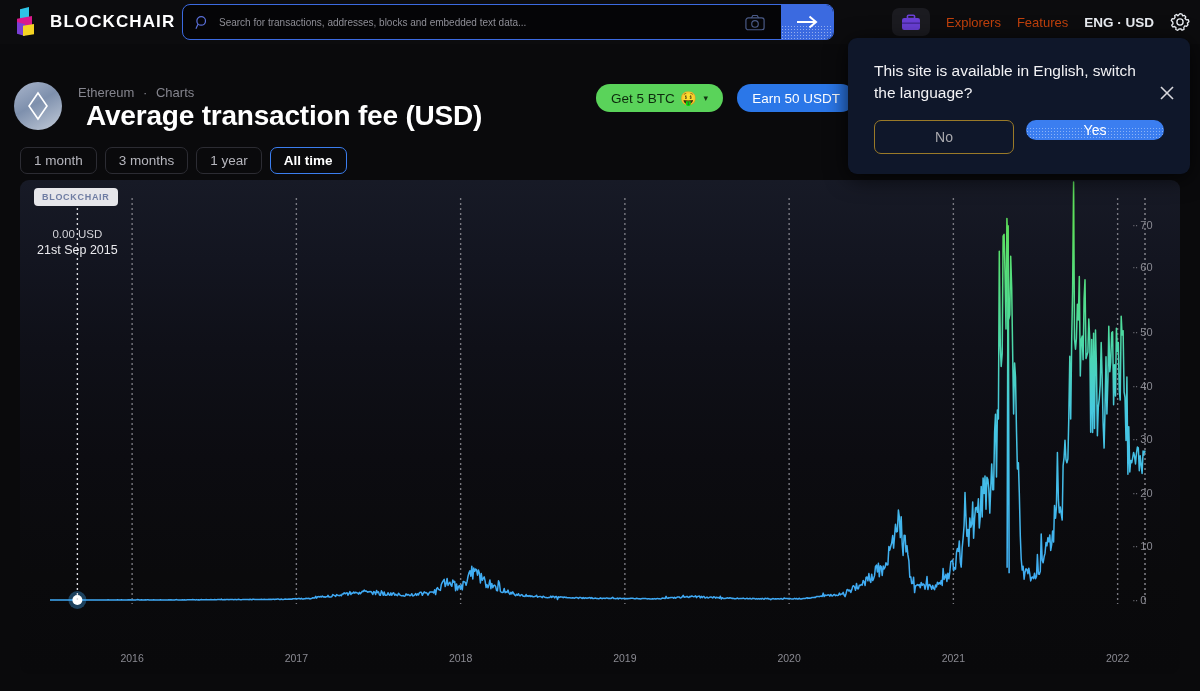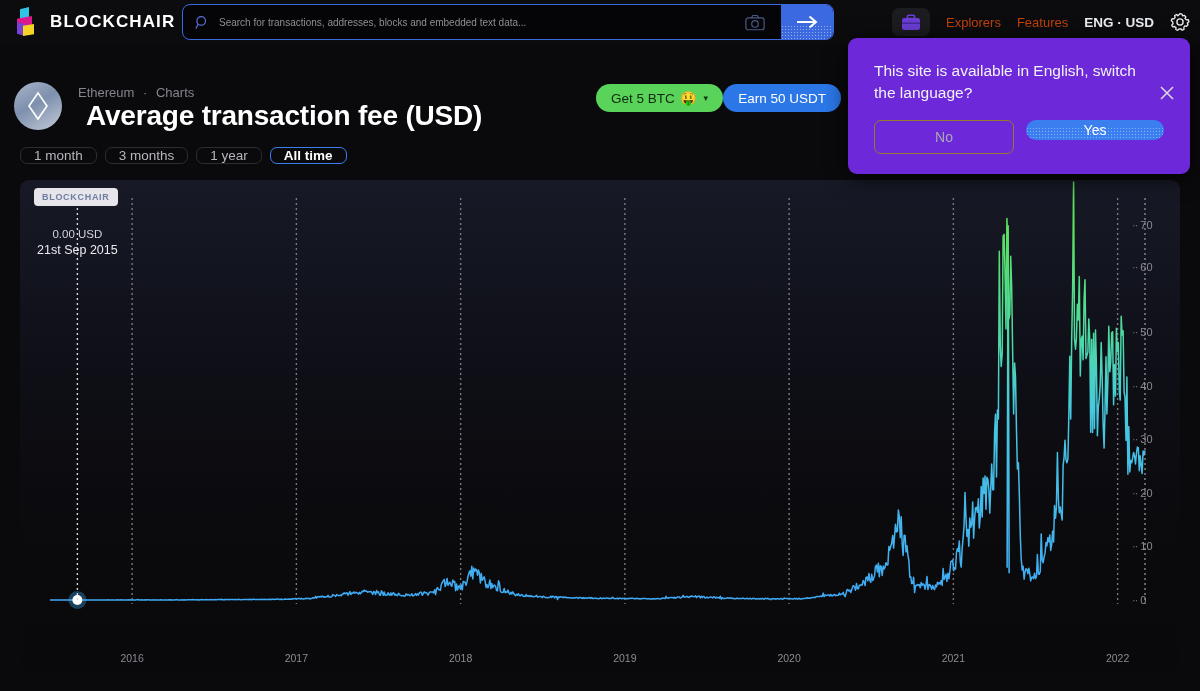--- a/index.html
+++ b/index.html
@@ -66,21 +66,21 @@
     width:38px; height:28px; border-radius:7px; background:#1b1b20;
     display:flex; align-items:center; justify-content:center; cursor:pointer;
   }
   .nav-link { color:#c2410c; font-size:13px; cursor:pointer; white-space:nowrap; }
   .lang-sel { color:#eceff4; font-size:13.5px; font-weight:bold; cursor:pointer; white-space:nowrap; }
   .gear { width:20px; height:20px; cursor:pointer; }
 
   
   .langpop {
     position:absolute; left:848px; top:38px; width:342px; height:136px;
-    background:#6d28d9; border-radius:9px; z-index:40;
+    background:#0f172a; border-radius:9px; z-index:40;
     box-shadow:0 4px 22px rgba(0,0,0,.75);
     padding:22px 26px 0 26px;
   }
   .langpop-text {
     color:#f2f2f5; font-size:15.5px; line-height:1.42; width:278px;
   }
   .langpop-close {
     position:absolute; right:16px; top:48px; width:14px; height:14px; cursor:pointer;
   }
   .langpop-btns { display:flex; gap:12px; margin-top:16px; }
@@ -107,37 +107,37 @@
     background:linear-gradient(150deg,#aab6cc 0%,#7e90ad 45%,#c3ccd9 100%);
     display:flex; align-items:center; justify-content:center;
   }
   .crumbs { position:absolute; left:78px; top:7px; color:#85858e; font-size:13px; }
   .crumb { cursor:pointer; }
   .crumb-sep { margin:0 5px; }
   .page-title {
     position:absolute; left:86px; top:22px;
     color:#fff; font-size:28px; font-weight:bold; letter-spacing:-0.2px;
   }
-  .cta-row { position:absolute; left:596px; top:84px; display:flex; }
+  .cta-row { position:absolute; left:596px; top:84px; display:flex; gap:14px; }
   .cta-green {
     height:28px; padding:0 15px; border-radius:14px; background:#5ad35a; border:0;
     color:#0d2a0d; font-size:13.5px; display:flex; align-items:center; gap:6px; cursor:pointer;
     font-family:"Liberation Sans", sans-serif;
   }
   .cta-caret { font-size:9px; color:#123512; }
   .cta-blue {
     height:28px; padding:0 15px; border-radius:14px; background:#2b77e8; border:0;
     color:#fff; font-size:13.5px; display:flex; align-items:center; cursor:pointer;
     font-family:"Liberation Sans", sans-serif; white-space:nowrap;
   }
 
   
   .tabs { position:absolute; left:20px; top:147px; display:flex; gap:8px; }
   .tab {
-    height:17px; padding:0 13px; border-radius:7px;
+    height:27px; padding:0 13px; border-radius:7px;
     border:1px solid #2c2c33; background:transparent;
     color:#b6b6bd; font-size:13.5px; cursor:pointer;
     display:flex; align-items:center; font-family:"Liberation Sans", sans-serif;
   }
   .tab.active { border-color:#3b7ef0; color:#fff; font-weight:bold; }
 
   
   .chartcard {
     position:absolute; left:20px; top:180px; width:1160px; height:494px;
     border-radius:9px; overflow:hidden;

